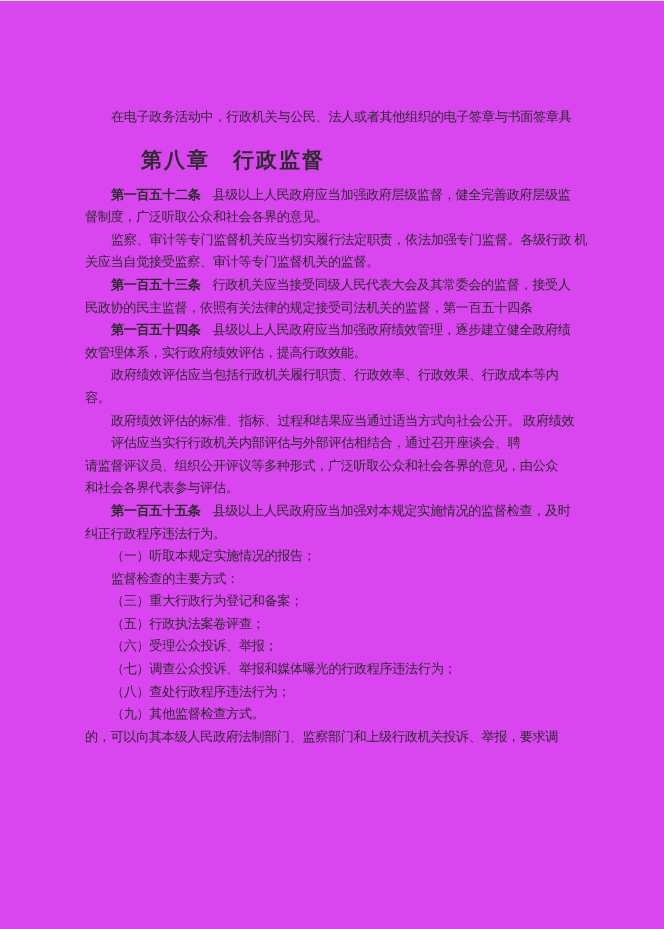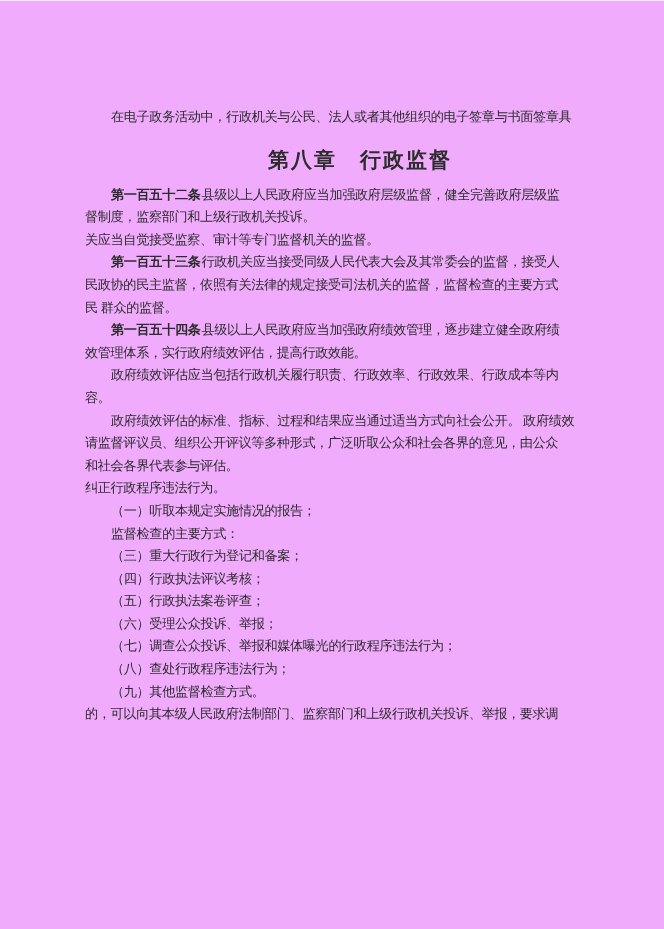--- a/index.html
+++ b/index.html
@@ -4,21 +4,21 @@
 <style>
   html, body {
     margin: 0;
     padding: 0;
     background: #ffffff;
   }
   .page {
     position: relative;
     width: 664px;
     height: 929px;
-    background: #f0abfc;
+    background: #d946ef;
     overflow: hidden;
     border-top: 1px solid #ececec;
     font-family: "Liberation Serif", "DejaVu Serif", serif;
     color: #2c2c2c;
   }
   .content {
     position: absolute;
     left: 85px;
     top: 105px;
     width: 494px;
@@ -27,61 +27,62 @@
     white-space: nowrap;
     font-size: 13.2px;
     line-height: 22.6px;
     letter-spacing: -0.4px;
   }
   .line.indent {
     padding-left: 26px;
   }
   .article-no {
     font-weight: 700;
-    margin-right: 1px;
+    margin-right: 12px;
     text-align: center;
   }
   .chapter-heading {
     margin: 16px 0 8px 0;
     padding-left: 56px;
-    text-align: center;
+    text-align: left;
     font-size: 21px;
     font-weight: 700;
     line-height: 31px;
     letter-spacing: 2px;
   }
 </style>
 </head>
 <body>
 
 <div class="page">
   <div class="content">
     <div>
         <div class="line indent">在电子政务活动中，行政机关与公民、法人或者其他组织的电子签章与书面签章具</div>
       </div>
     <div class="chapter-heading">第八章　行政监督</div>
     <div>
         <div class="line indent"><span class="article-no">第一百五十二条</span>县级以上人民政府应当加强政府层级监督，健全完善政府层级监</div>
-        <div class="line">督制度，监察部门和上级行政机关投诉。</div>
+        <div class="line">督制度，广泛听取公众和社会各界的意见。</div>
+        <div class="line indent">监察、审计等专门监督机关应当切实履行法定职责，依法加强专门监督。各级行政 机</div>
         <div class="line">关应当自觉接受监察、审计等专门监督机关的监督。</div>
         <div class="line indent"><span class="article-no">第一百五十三条</span>行政机关应当接受同级人民代表大会及其常委会的监督，接受人</div>
-        <div class="line">民政协的民主监督，依照有关法律的规定接受司法机关的监督，监督检查的主要方式</div>
-        <div class="line">民 群众的监督。</div>
+        <div class="line">民政协的民主监督，依照有关法律的规定接受司法机关的监督，第一百五十四条</div>
         <div class="line indent"><span class="article-no">第一百五十四条</span>县级以上人民政府应当加强政府绩效管理，逐步建立健全政府绩</div>
         <div class="line">效管理体系，实行政府绩效评估，提高行政效能。</div>
         <div class="line indent">政府绩效评估应当包括行政机关履行职责、行政效率、行政效果、行政成本等内</div>
         <div class="line">容。</div>
         <div class="line indent">政府绩效评估的标准、指标、过程和结果应当通过适当方式向社会公开。 政府绩效</div>
+        <div class="line indent">评估应当实行行政机关内部评估与外部评估相结合，通过召开座谈会、聘</div>
         <div class="line">请监督评议员、组织公开评议等多种形式，广泛听取公众和社会各界的意见，由公众</div>
         <div class="line">和社会各界代表参与评估。</div>
+        <div class="line indent"><span class="article-no">第一百五十五条</span>县级以上人民政府应当加强对本规定实施情况的监督检查，及时</div>
         <div class="line">纠正行政程序违法行为。</div>
         <div class="line indent">（一）听取本规定实施情况的报告；</div>
         <div class="line indent">监督检查的主要方式：</div>
         <div class="line indent">（三）重大行政行为登记和备案；</div>
-        <div class="line indent">（四）行政执法评议考核；</div>
         <div class="line indent">（五）行政执法案卷评查；</div>
         <div class="line indent">（六）受理公众投诉、举报；</div>
         <div class="line indent">（七）调查公众投诉、举报和媒体曝光的行政程序违法行为；</div>
         <div class="line indent">（八）查处行政程序违法行为；</div>
         <div class="line indent">（九）其他监督检查方式。</div>
         <div class="line">的，可以向其本级人民政府法制部门、监察部门和上级行政机关投诉、举报，要求调</div>
       </div>
   </div>
 </div>
 

